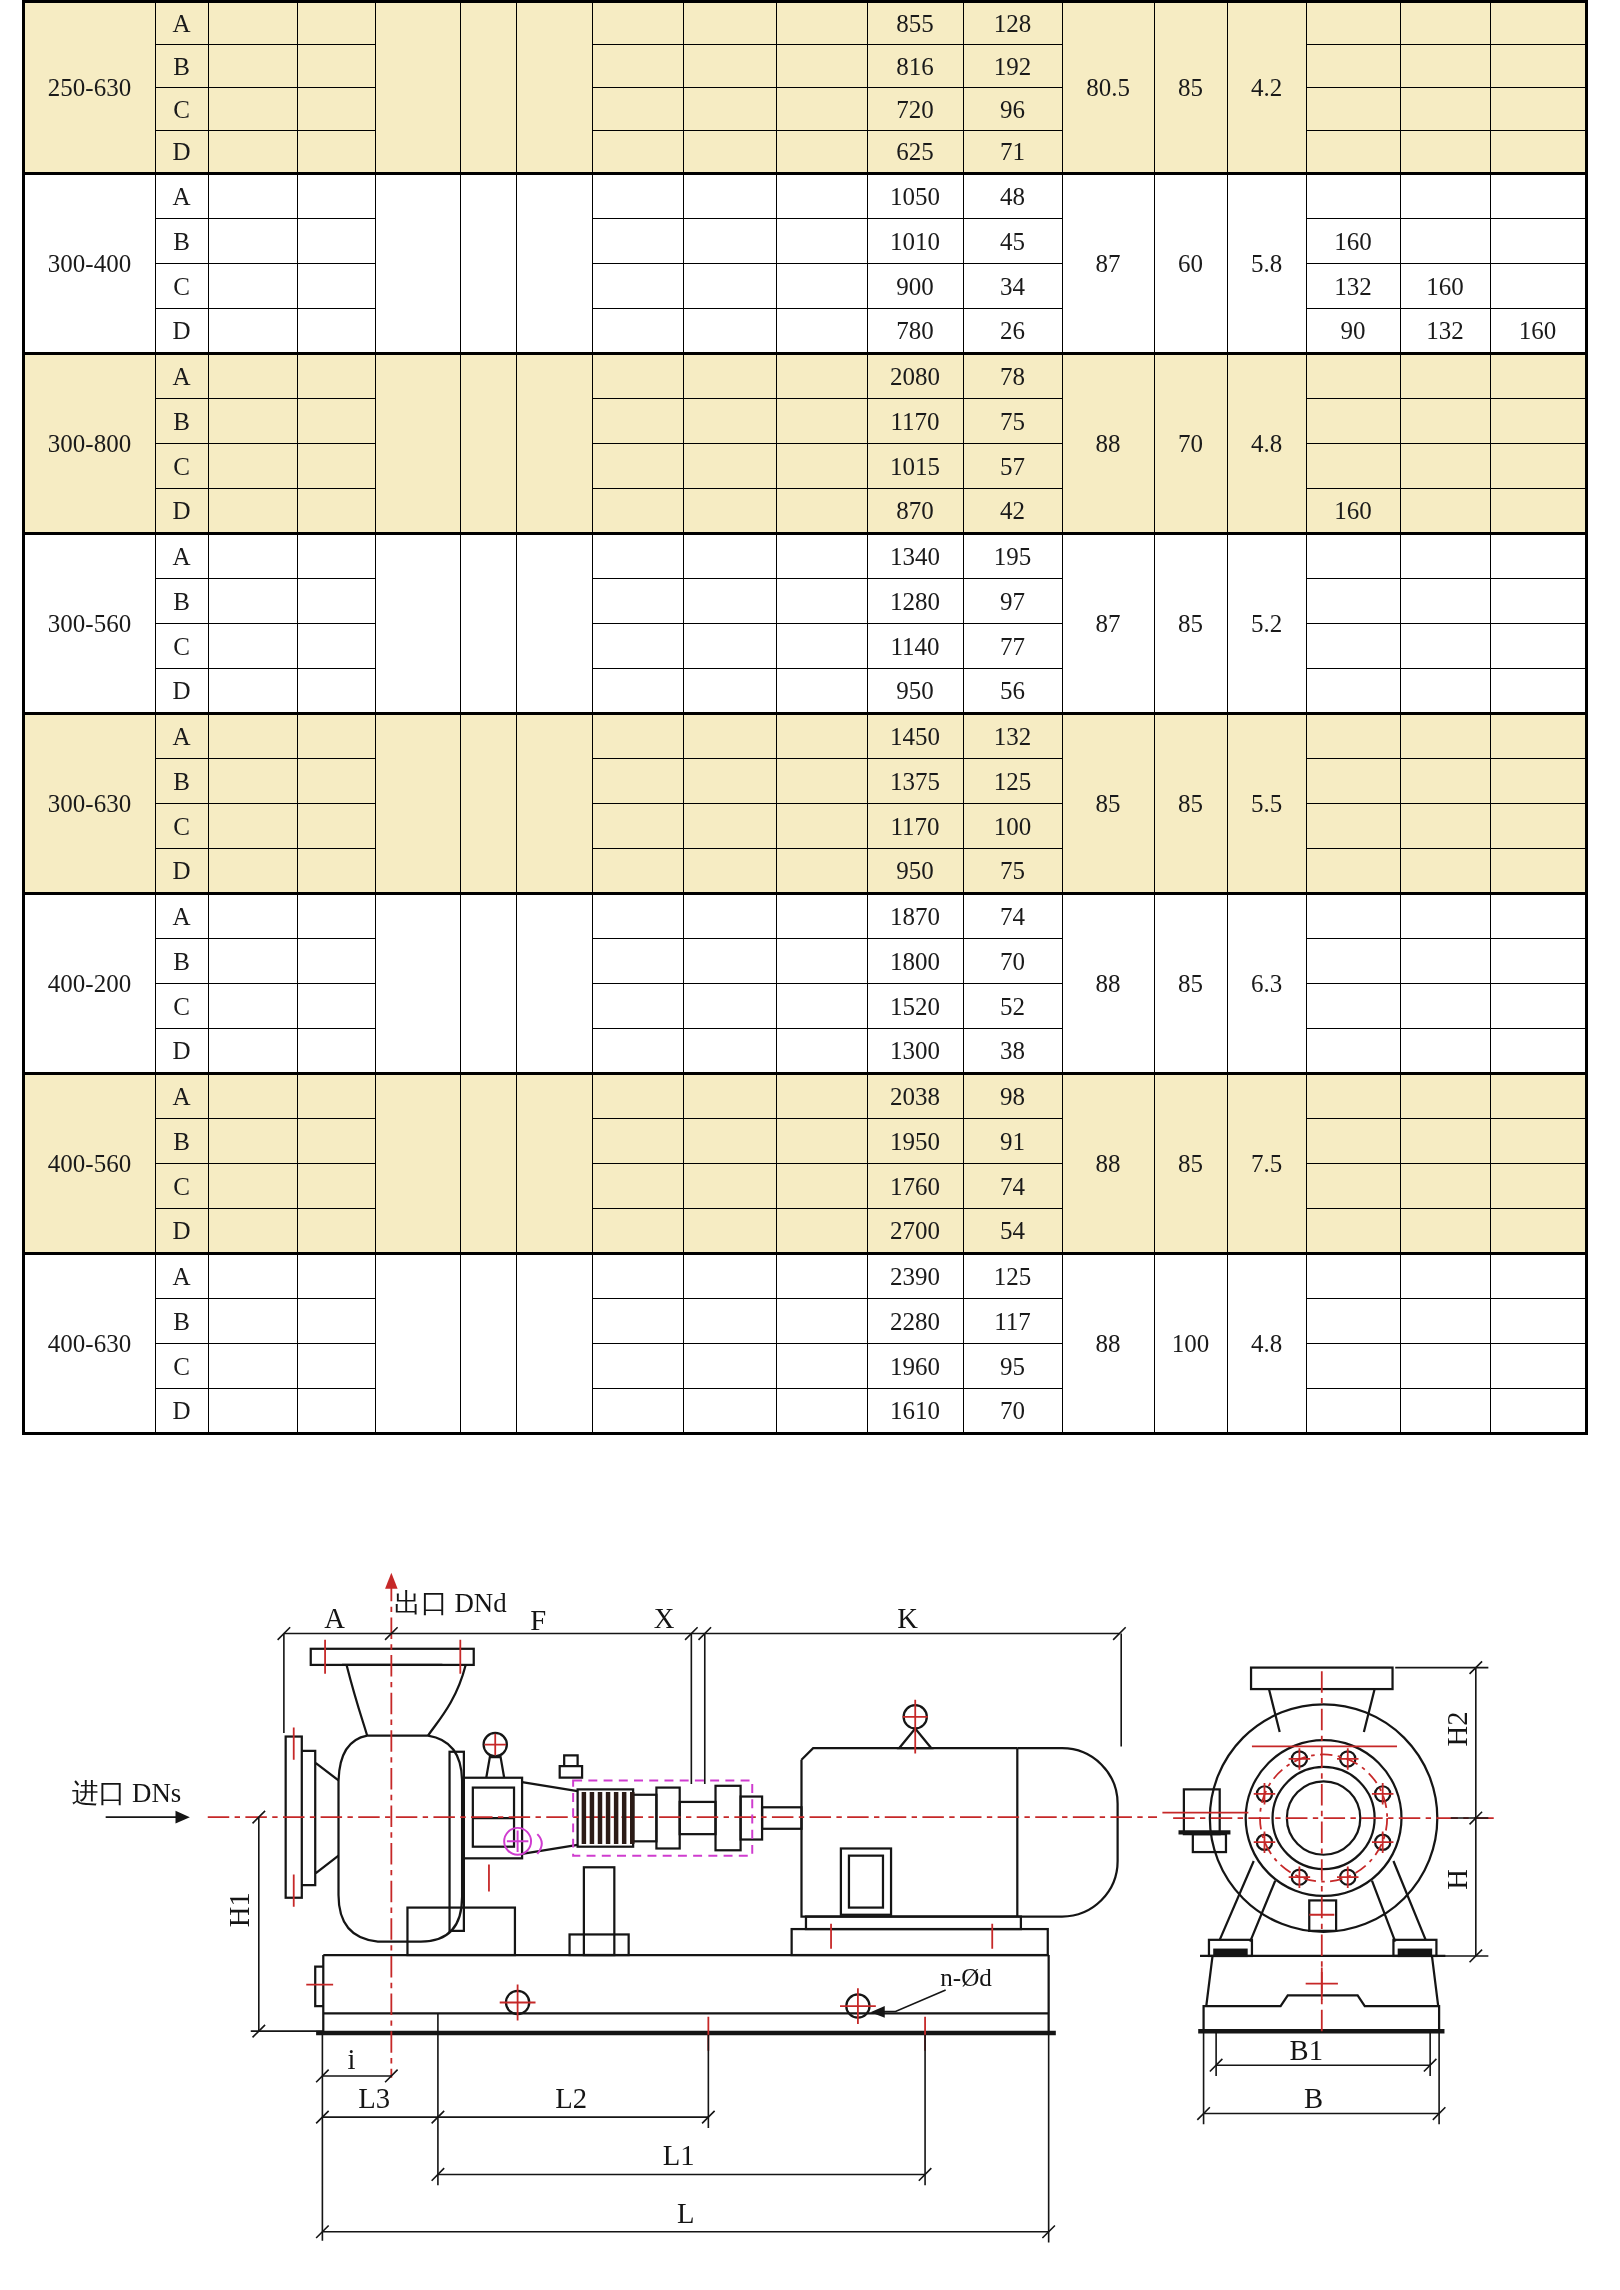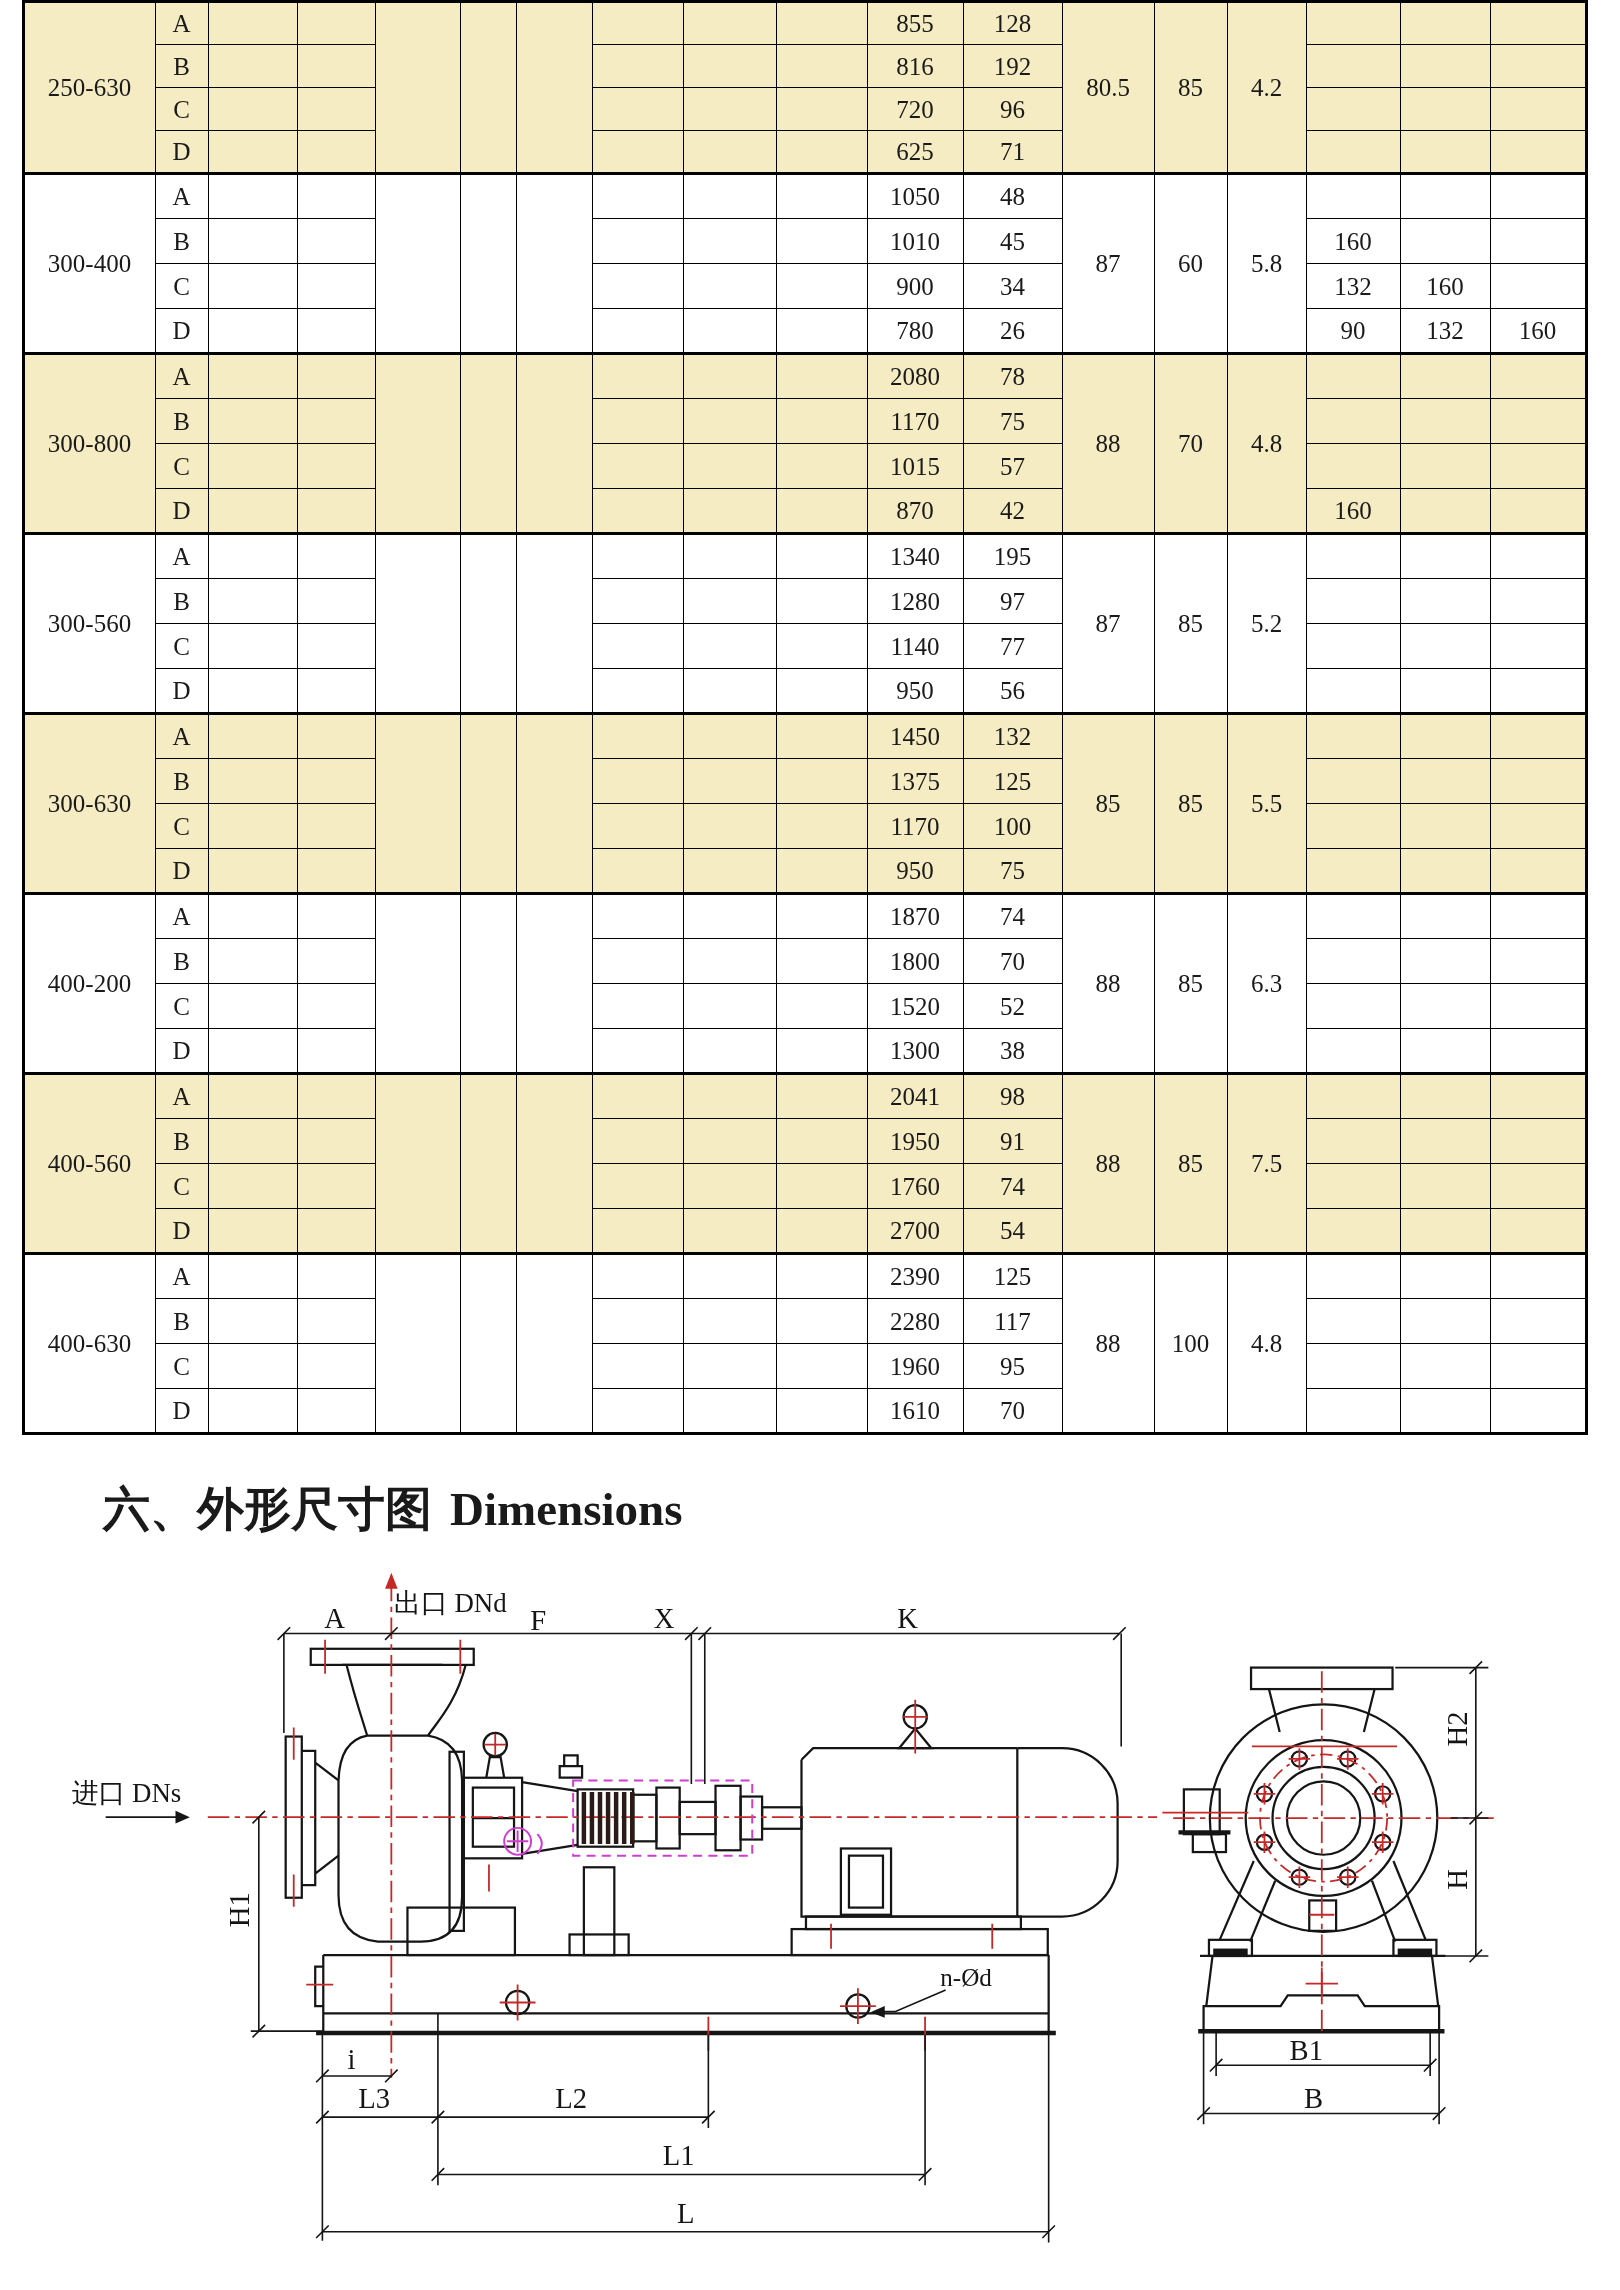--- a/index.html
+++ b/index.html
@@ -406,21 +406,21 @@
           <td rowspan="4">400-560</td>
           <td>A</td>
           <td></td>
           <td></td>
           <td rowspan="4"></td>
           <td rowspan="4"></td>
           <td rowspan="4"></td>
           <td></td>
           <td></td>
           <td></td>
-          <td>2041</td>
+          <td>2038</td>
           <td>98</td>
           <td rowspan="4">88</td>
           <td rowspan="4">85</td>
           <td rowspan="4">7.5</td>
           <td></td>
           <td></td>
           <td></td>
         </tr>
         <tr class="shaded" style="height: 45px;">
           <td>B</td>
@@ -516,23 +516,20 @@
           <td></td>
           <td>1610</td>
           <td>70</td>
           <td></td>
           <td></td>
           <td></td>
         </tr>
       </tbody>
     </table>
 
-  <div id="section-heading">
-    <span class="zh">六、外形尺寸图</span><span class="en">Dimensions</span>
-  </div>
 
   <svg id="diagram-svg" width="1620" height="2291" viewBox="0 0 1809 2558">
 
     <g stroke="#151515" stroke-width="2.5" fill="none">
 
       <rect x="347" y="1841" width="182" height="18"></rect>
       <path d="M382,1859 H494 M387,1859 C398,1902 406,1924 410,1938 M520,1859 C509,1902 487,1924 478,1938"></path>
 
       <path d="M410,1938 H478 Q516,1944 516,1990 V2118 Q516,2168 470,2168 H422 Q378,2164 378,2116 V1992 Q378,1944 410,1938 Z"></path>
       <rect x="502" y="1956" width="16" height="200"></rect>

